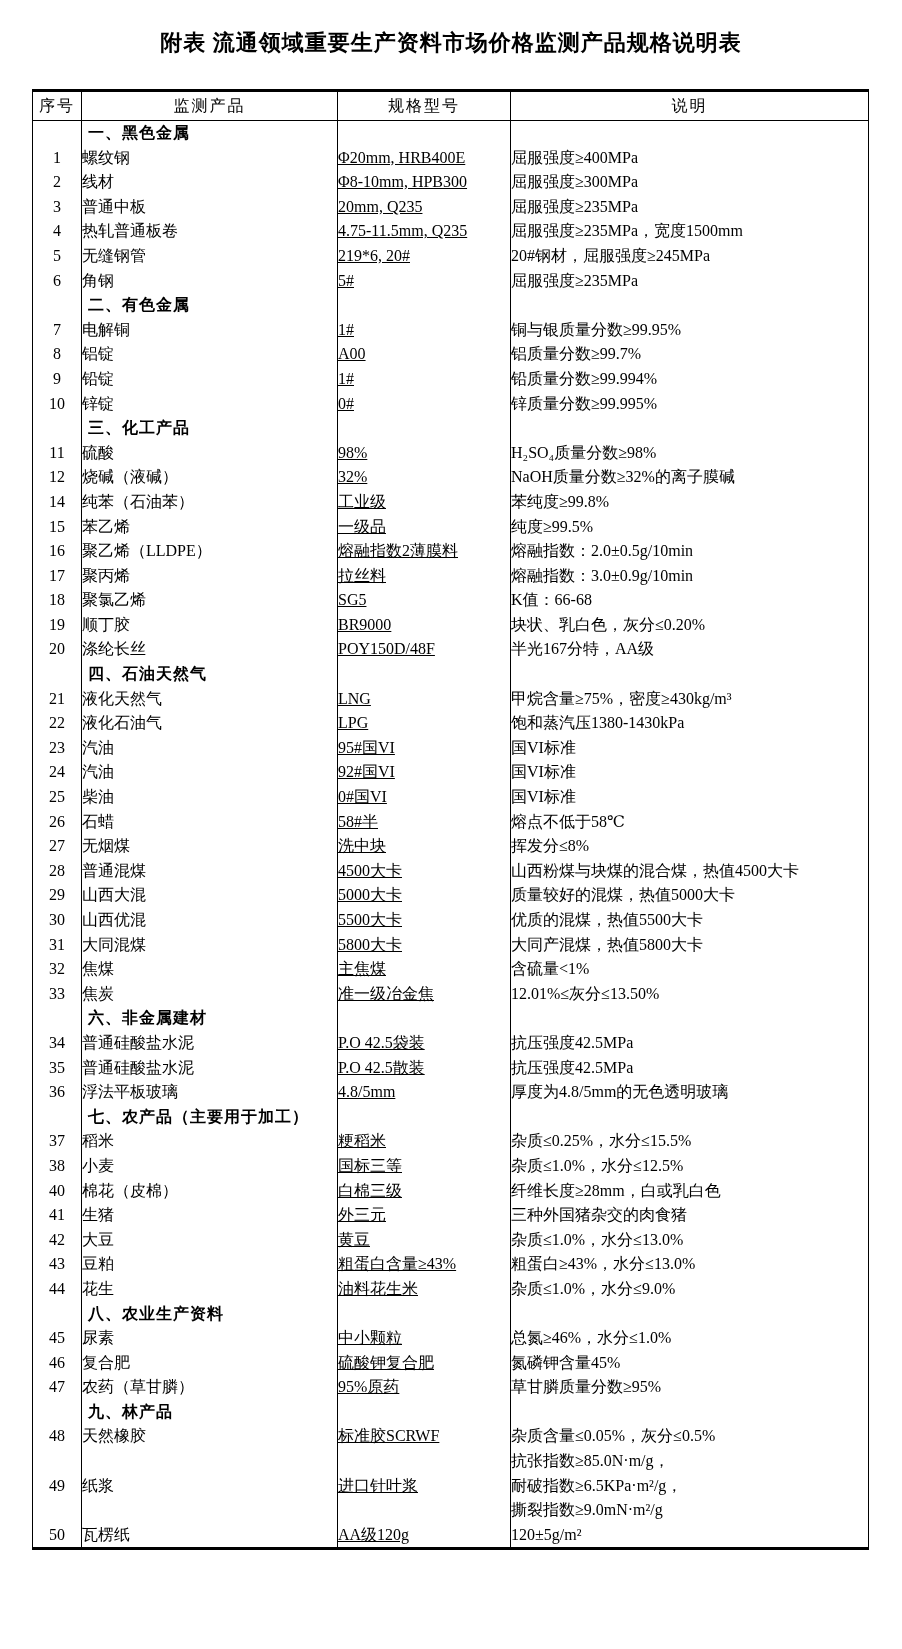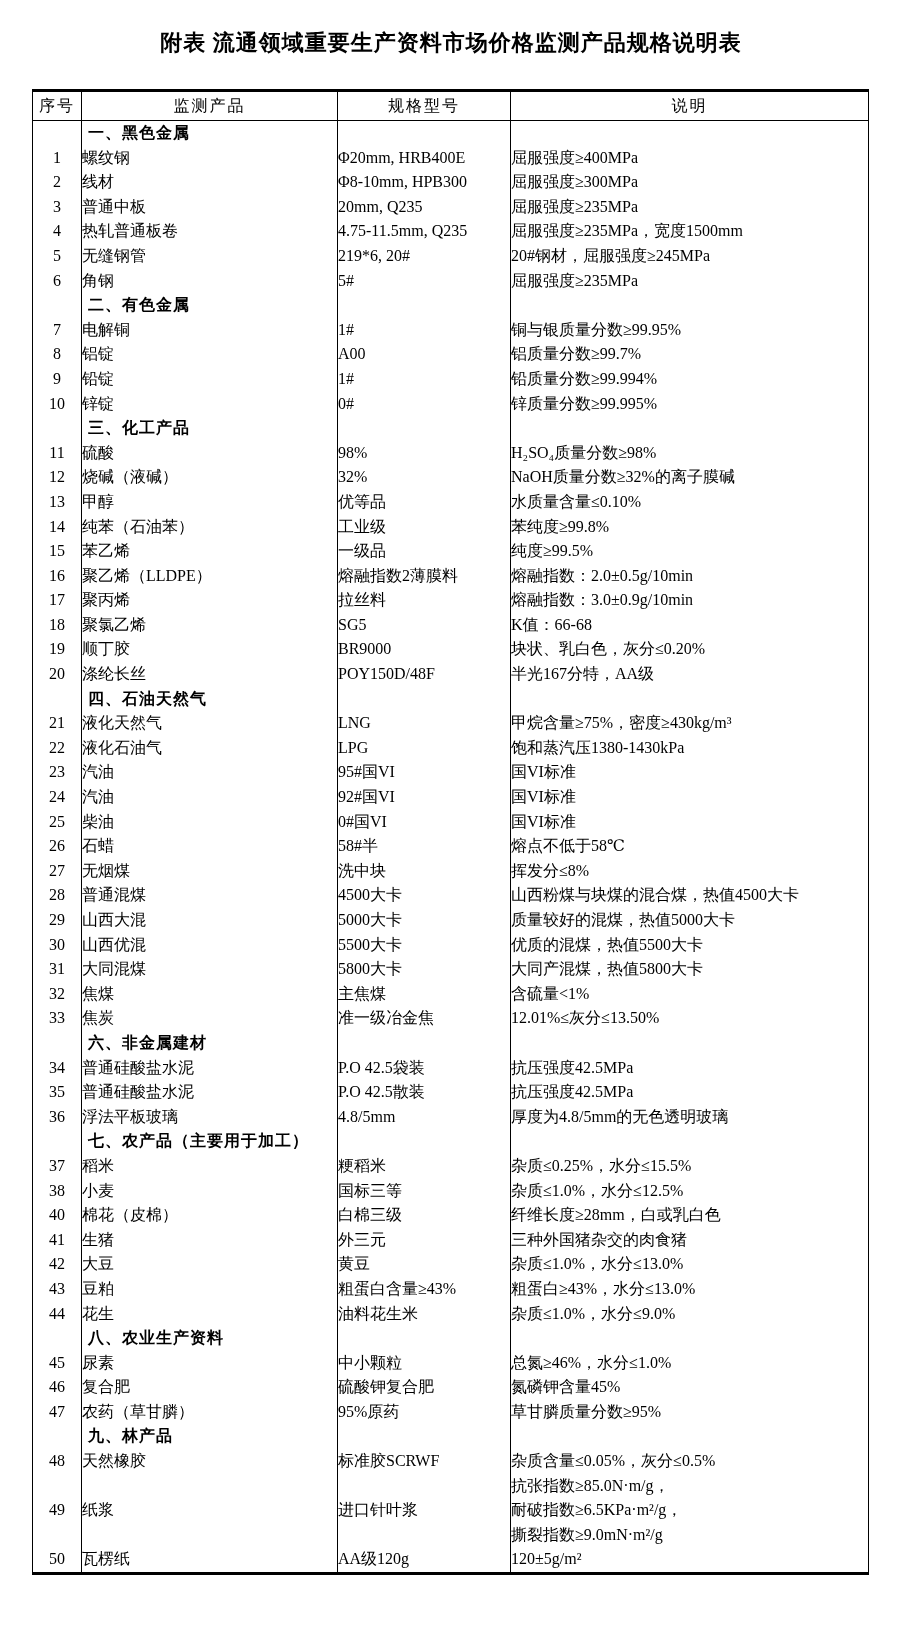--- a/index.html
+++ b/index.html
@@ -35,21 +35,21 @@
     border-bottom:1.5px solid #000;
     height:28px;line-height:28px;
     font-weight:normal;text-align:center;
     letter-spacing:2px;
     margin-left:21px;
   }
   .spec-table tbody tr{height:24.6px;}
   .c-no{text-align:center;}
   .c-prod{padding-left:63px;}
   tr.section-row .c-prod{padding-left:6px;font-weight:bold;letter-spacing:1px;}
-  .c-spec{padding-left:9px;}
+  .c-spec{padding-left:9px;text-decoration:underline;}
   .c-desc{padding-left:9px;white-space:pre-line;}
 </style>
 </head>
 <body>
 
 <h1 class="doc-title">附表 流通领域重要生产资料市场价格监测产品规格说明表</h1>
 
 <table class="spec-table">
   <colgroup>
     <col style="width:49px">
@@ -150,26 +150,20 @@
         <td class="c-spec">98%</td>
         <td class="c-desc">H₂SO₄质量分数≥98%</td>
       </tr>
       <tr class="item-row">
         <td class="c-no">12</td>
         <td class="c-prod">烧碱（液碱）</td>
         <td class="c-spec">32%</td>
         <td class="c-desc">NaOH质量分数≥32%的离子膜碱</td>
       </tr>
       <tr class="item-row">
-        <td class="c-no">13</td>
-        <td class="c-prod">甲醇</td>
-        <td class="c-spec">优等品</td>
-        <td class="c-desc">水质量含量≤0.10%</td>
-      </tr>
-      <tr class="item-row">
         <td class="c-no">14</td>
         <td class="c-prod">纯苯（石油苯）</td>
         <td class="c-spec">工业级</td>
         <td class="c-desc">苯纯度≥99.8%</td>
       </tr>
       <tr class="item-row">
         <td class="c-no">15</td>
         <td class="c-prod">苯乙烯</td>
         <td class="c-spec">一级品</td>
         <td class="c-desc">纯度≥99.5%</td>

